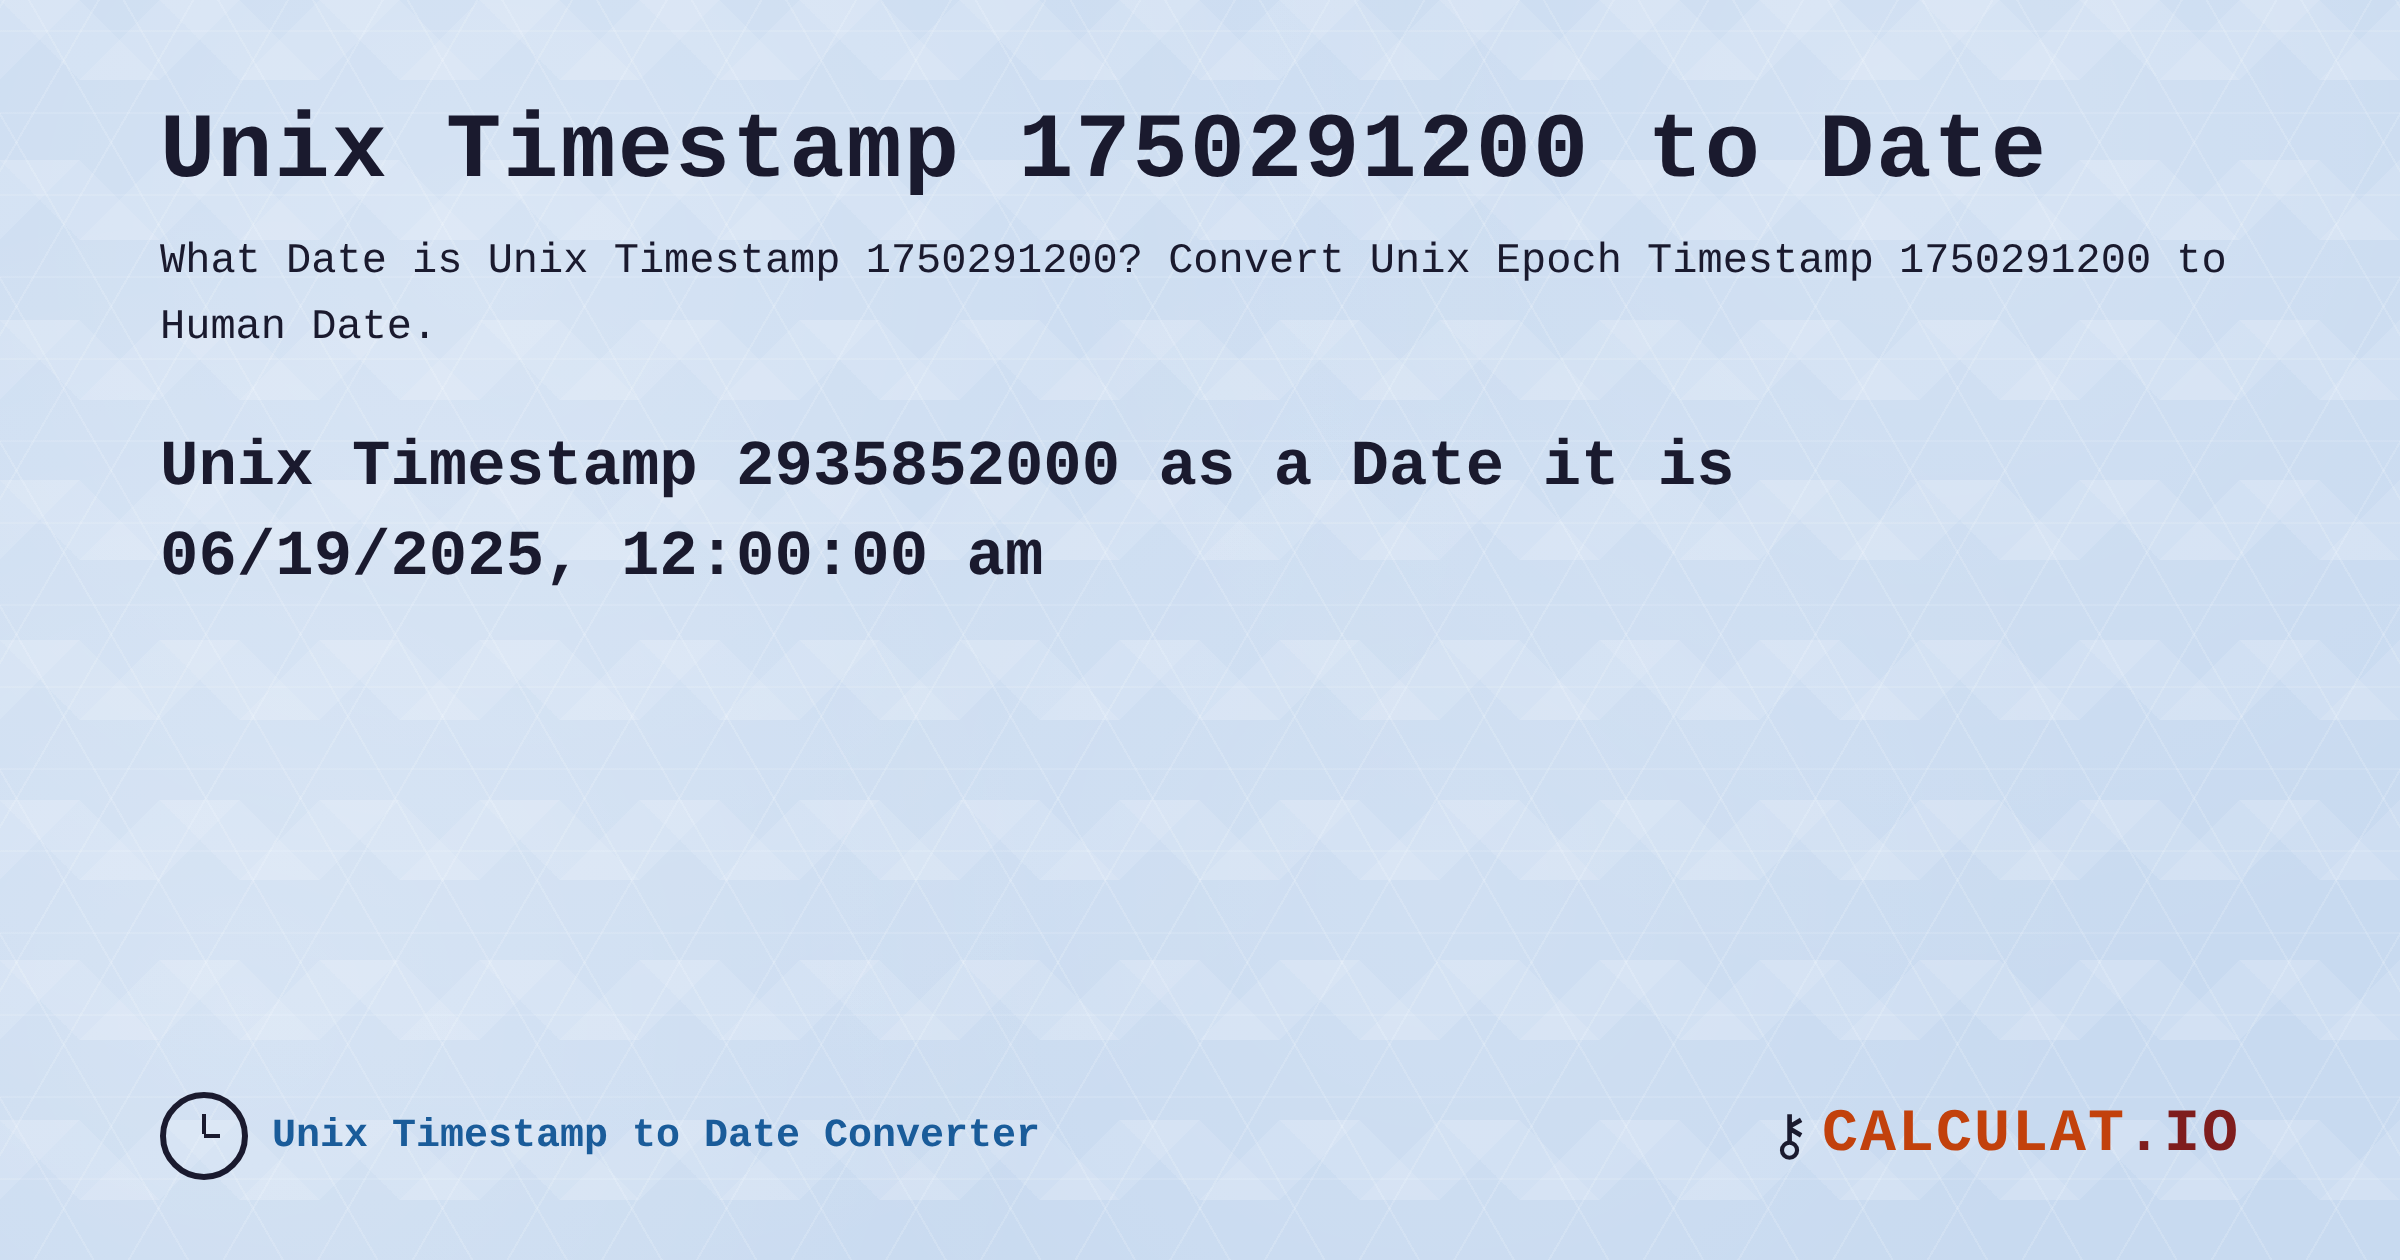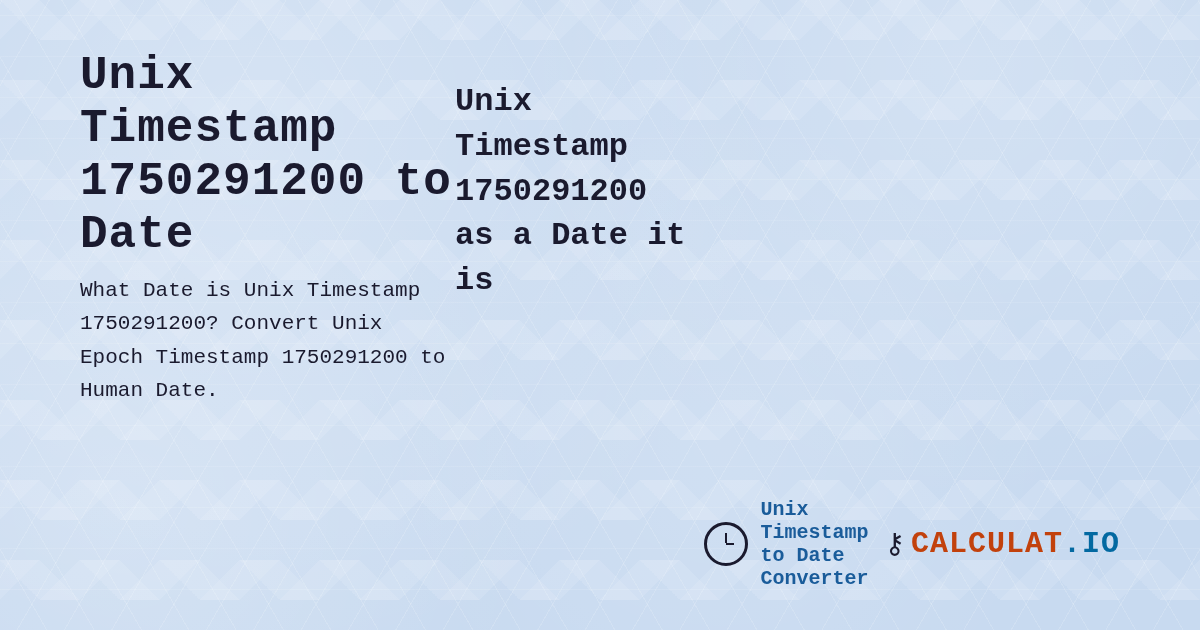--- a/index.html
+++ b/index.html
@@ -65,20 +65,21 @@
       background-position: 0 0, 40px 0, 40px -40px, 0px 40px;
       pointer-events: none;
     }
 
     .content {
       position: relative;
       z-index: 1;
       padding: 50px 80px 40px 80px;
       height: 100%;
       display: flex;
+      flex-direction: column;
       justify-content: space-between;
     }
 
     .main-title {
       font-size: 46px;
       font-weight: 900;
       color: #1a1a2e;
       letter-spacing: 1px;
       line-height: 1.15;
       font-family: 'Courier New', Courier, monospace;
@@ -193,30 +194,31 @@
 
 <div class="content">
   <div>
     <h1 class="main-title">Unix Timestamp 1750291200 to Date</h1>
 
     <p class="description">What Date is Unix Timestamp 1750291200? Convert Unix Epoch Timestamp 1750291200 to Human Date.</p>
   </div>
 
   <div class="result-section">
     <div class="result-text">
-      <div>Unix Timestamp 1750291200 as a Date it is</div>
+      <div>Unix Timestamp 2935852000 as a Date it is</div>
+      <div>06/19/2025, 12:00:00 am</div>
     </div>
   </div>
 
   <div class="footer">
     <div class="footer-left">
       <div class="clock-icon"></div>
       <span class="footer-label">Unix Timestamp to Date Converter</span>
     </div>
 
     <div class="logo-section">
       <span class="logo-icon">⚷</span>
       <span class="logo-text">
-        <span>CALCULAT</span><span style="color:#0369a1;">.IO</span>
+        <span>CALCULAT</span><span style="color:#7f1d1d;">.IO</span>
       </span>
     </div>
   </div>
 </div>
 
 </body></html>

